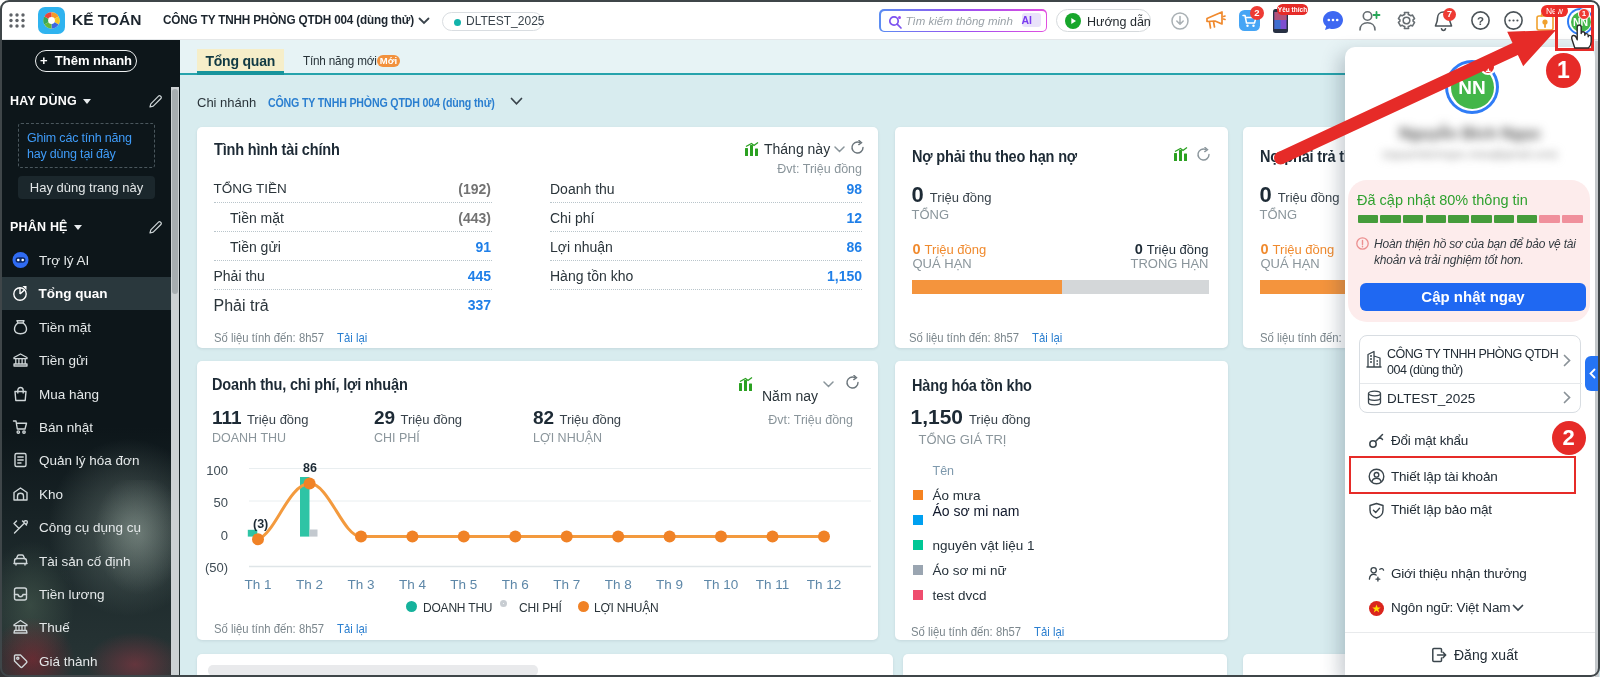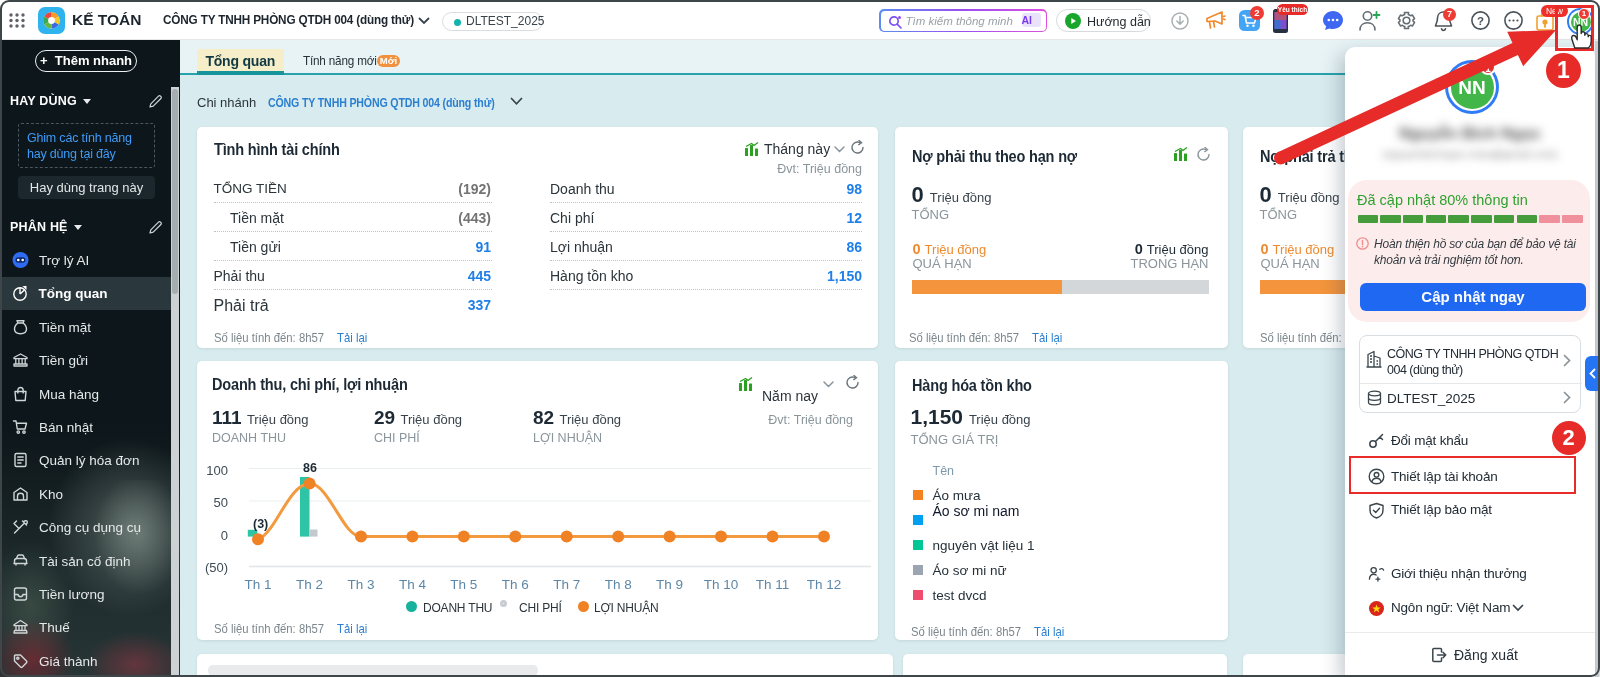--- a/index.html
+++ b/index.html
@@ -526,21 +526,21 @@
     <div class="abs" style="left:303px;top:238.5px;width:7px;height:7px;border-radius:50%;background:#fff;border:3.5px solid #c8cdd2;"></div>
     <div class="abs" style="left:322px;top:240px;font-size:12px;letter-spacing:-0.2px;color:#2a343a;">CHI PHÍ</div>
     <div class="abs" style="left:381px;top:240px;width:11px;height:11px;border-radius:50%;background:#f08226;"></div>
     <div class="abs" style="left:397px;top:240px;font-size:12px;letter-spacing:-0.2px;color:#2a343a;">LỢI NHUẬN</div>
     <div class="footer" style="left:16.5px;top:260px;">Số liệu tính đến: 8h57<a>Tải lại</a></div>
   </div>
 
   <div class="card" style="left:714.5px;top:321px;width:333px;height:279px;">
     <div class="ct" style="left:17px;top:15px;">Hàng hóa tồn kho</div>
     <div class="abs" style="left:16px;top:44px;font-size:21px;font-weight:bold;color:#1d2a35;">1,150 <span style="font-size:13px;font-weight:normal;color:#39434b;">Triệu đồng</span></div>
-    <div class="abs gray" style="left:16px;top:71px;font-size:13px;text-align:center;">TỔNG GIÁ TRỊ</div>
+    <div class="abs gray" style="left:24px;top:71px;font-size:13px;text-align:center;">TỔNG GIÁ TRỊ</div>
     <div class="abs" style="left:38px;top:103px;font-size:12.5px;color:#7e99ad;">Tên</div>
     <div class="abs" style="left:18px;top:128.5px;width:10px;height:10px;background:#f58220;"></div>
     <div class="abs" style="left:38px;top:126.5px;font-size:13.5px;color:#25313a;">Áo mưa</div>
     <div class="abs" style="left:18px;top:153.6px;width:10px;height:10px;background:#00a0f0;"></div>
     <div class="abs" style="left:38px;top:142px;font-size:14px;color:#0f172a;">Áo sơ mi nam</div>
     <div class="abs" style="left:18px;top:178.7px;width:10px;height:10px;background:#00c795;"></div>
     <div class="abs" style="left:38px;top:176.7px;font-size:13.5px;color:#25313a;">nguyên vật liệu 1</div>
     <div class="abs" style="left:18px;top:203.8px;width:10px;height:10px;background:#9aa5b1;"></div>
     <div class="abs" style="left:38px;top:201.8px;font-size:13.5px;color:#25313a;">Áo sơ mi nữ</div>
     <div class="abs" style="left:18px;top:228.9px;width:10px;height:10px;background:#ef4d6e;"></div>

